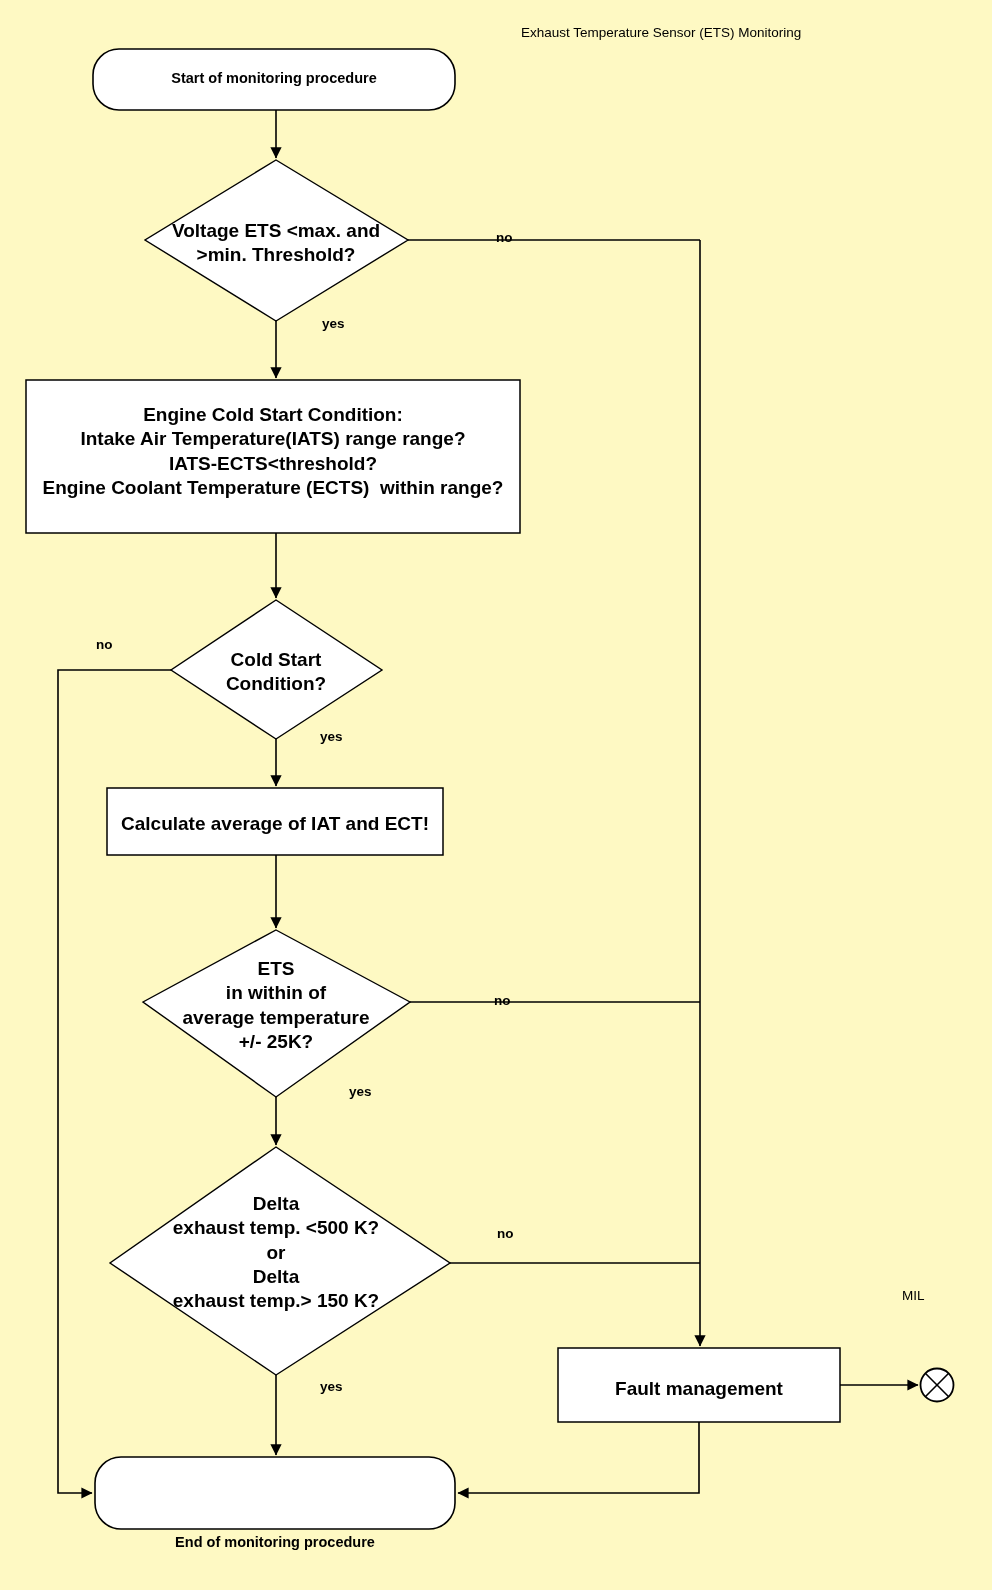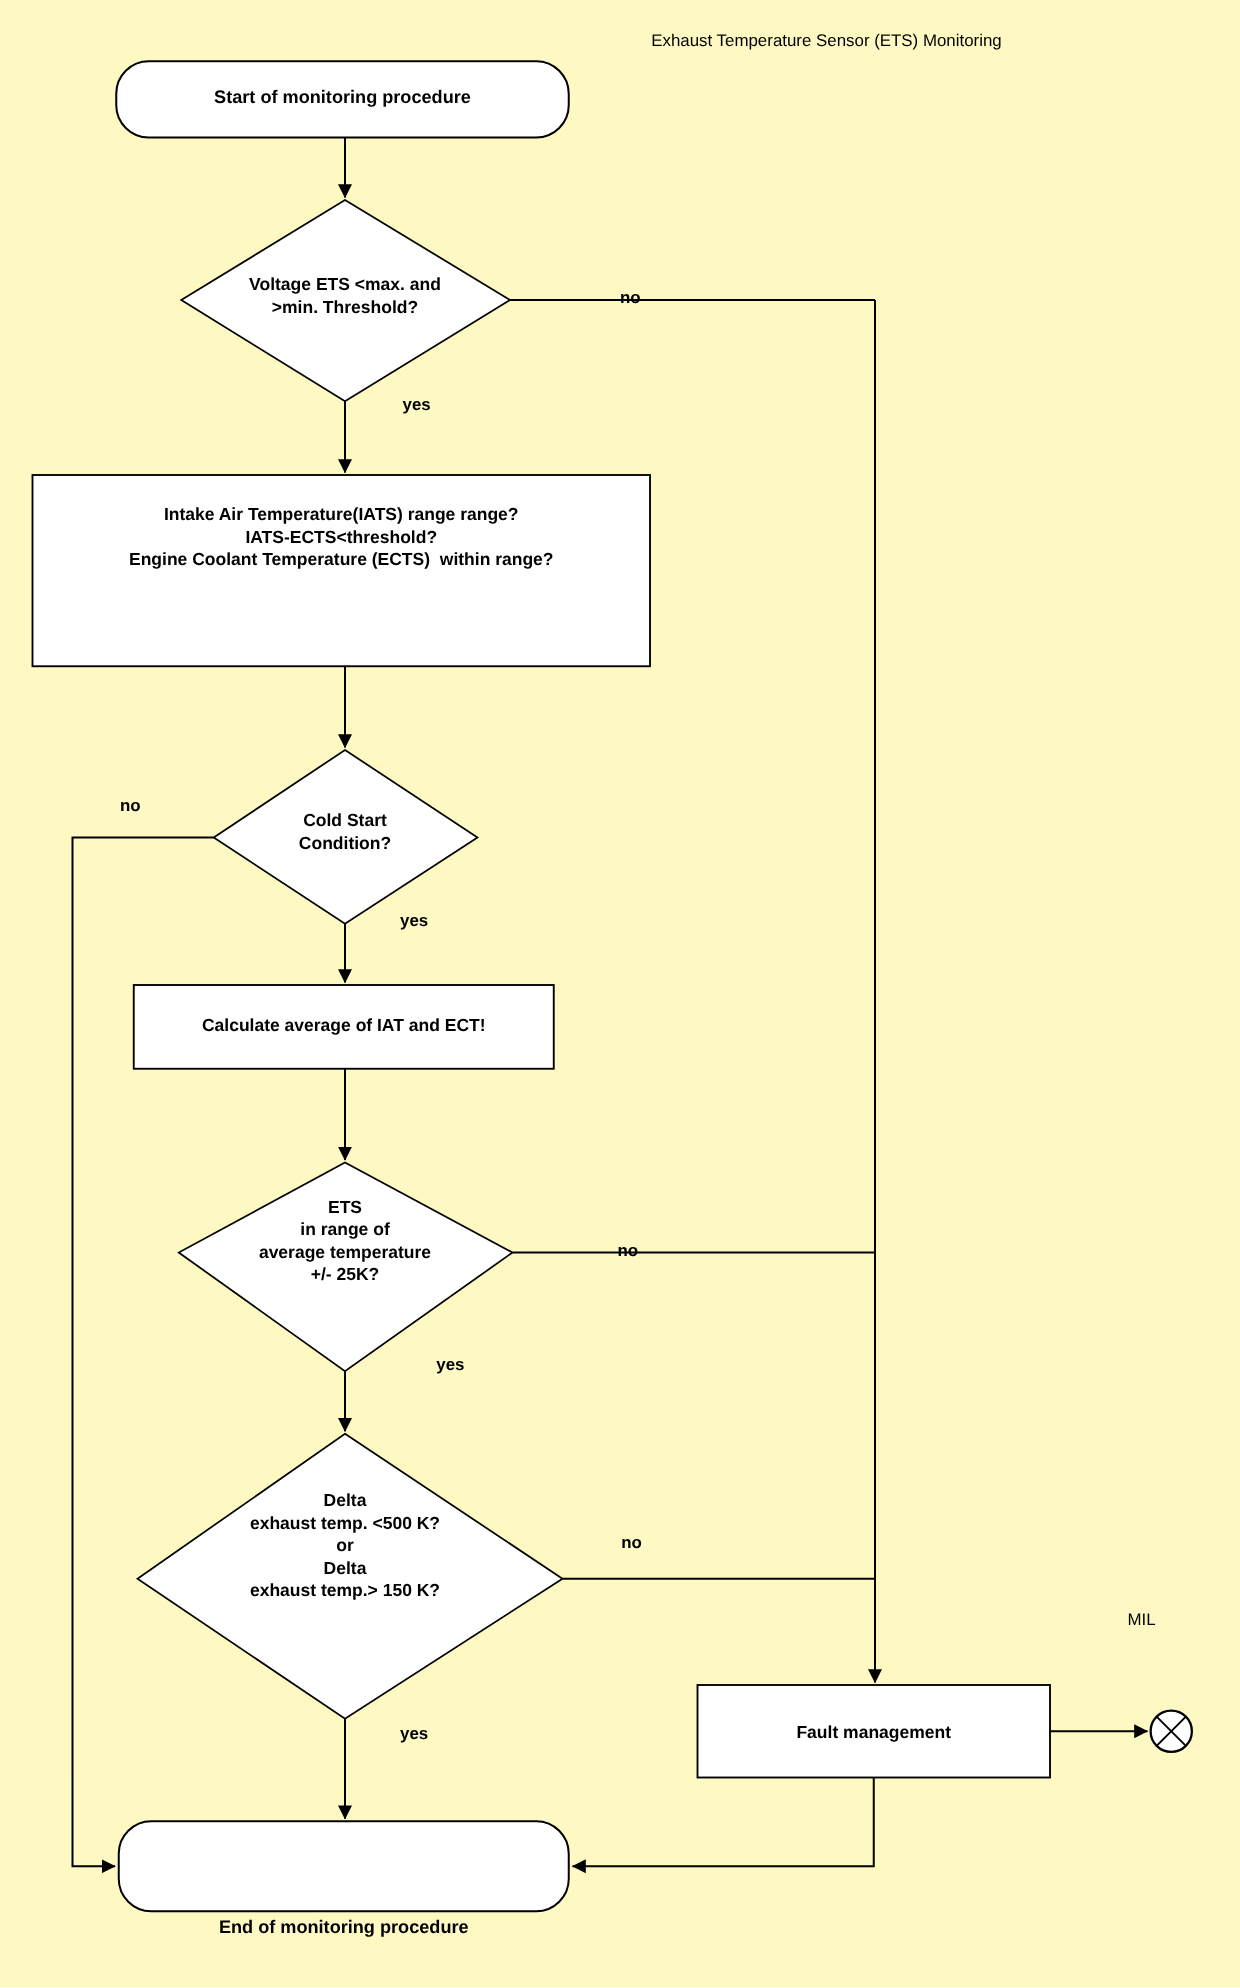--- a/index.html
+++ b/index.html
@@ -48,21 +48,21 @@
     color: #000000;
     white-space: pre;
   }
   .mil-label {
     position: absolute;
     font-size: 13.5px;
     font-weight: normal;
     color: #000000;
     white-space: pre;
   }
-  .t14 { font-size: 14px; }
+  .t14 { font-size: 19px; }
   .t15 { font-size: 14.5px; }
 </style>
 </head>
 <body>
 
 <div id="canvas">
 
   <svg id="svg-layer" viewBox="0 0 992 1590">
     <defs>
       <marker id="arrow" viewBox="0 0 10 10" refX="9.5" refY="5" markerWidth="7" markerHeight="7" orient="auto-start-reverse">
@@ -126,35 +126,36 @@
   <div class="title-text" style="left:521px; top:25px;">Exhaust Temperature Sensor (ETS) Monitoring</div>
 
   <div class="node-text t15" style="left:93px; top:69px; width:362px;">Start of monitoring procedure</div>
 
   <div style="position:absolute; left:146px; top:219px; width:260px; text-align:center;">
     <div class="node-text t14" style="position:static; display:block;">Voltage ETS &lt;max. and</div>
     <div class="node-text t14" style="position:static; display:block;">&gt;min. Threshold?</div>
   </div>
 
   <div style="position:absolute; left:26px; top:403px; width:494px; text-align:center;">
+    <div class="node-text t14" style="position:static; display:block;">Engine Cold Start Condition:</div>
     <div class="node-text t14" style="position:static; display:block;">Intake Air Temperature(IATS) range range?</div>
     <div class="node-text t14" style="position:static; display:block;">IATS-ECTS&lt;threshold?</div>
     <div class="node-text t14" style="position:static; display:block;">Engine Coolant Temperature (ECTS)  within range?</div>
   </div>
 
   <div style="position:absolute; left:196px; top:648px; width:160px; text-align:center;">
     <div class="node-text t14" style="position:static; display:block;">Cold Start</div>
     <div class="node-text t14" style="position:static; display:block;">Condition?</div>
   </div>
 
   <div class="node-text t14" style="left:107px; top:812px; width:336px;">Calculate average of IAT and ECT!</div>
 
   <div style="position:absolute; left:156px; top:957px; width:240px; text-align:center;">
     <div class="node-text t14" style="position:static; display:block;">ETS</div>
-    <div class="node-text t14" style="position:static; display:block;">in range of</div>
+    <div class="node-text t14" style="position:static; display:block;">in within of</div>
     <div class="node-text t14" style="position:static; display:block;">average temperature</div>
     <div class="node-text t14" style="position:static; display:block;">+/- 25K?</div>
   </div>
 
   <div style="position:absolute; left:146px; top:1192px; width:260px; text-align:center;">
     <div class="node-text t14" style="position:static; display:block;">Delta</div>
     <div class="node-text t14" style="position:static; display:block;">exhaust temp. &lt;500 K?</div>
     <div class="node-text t14" style="position:static; display:block;">or</div>
     <div class="node-text t14" style="position:static; display:block;">Delta</div>
     <div class="node-text t14" style="position:static; display:block;">exhaust temp.&gt; 150 K?</div>

